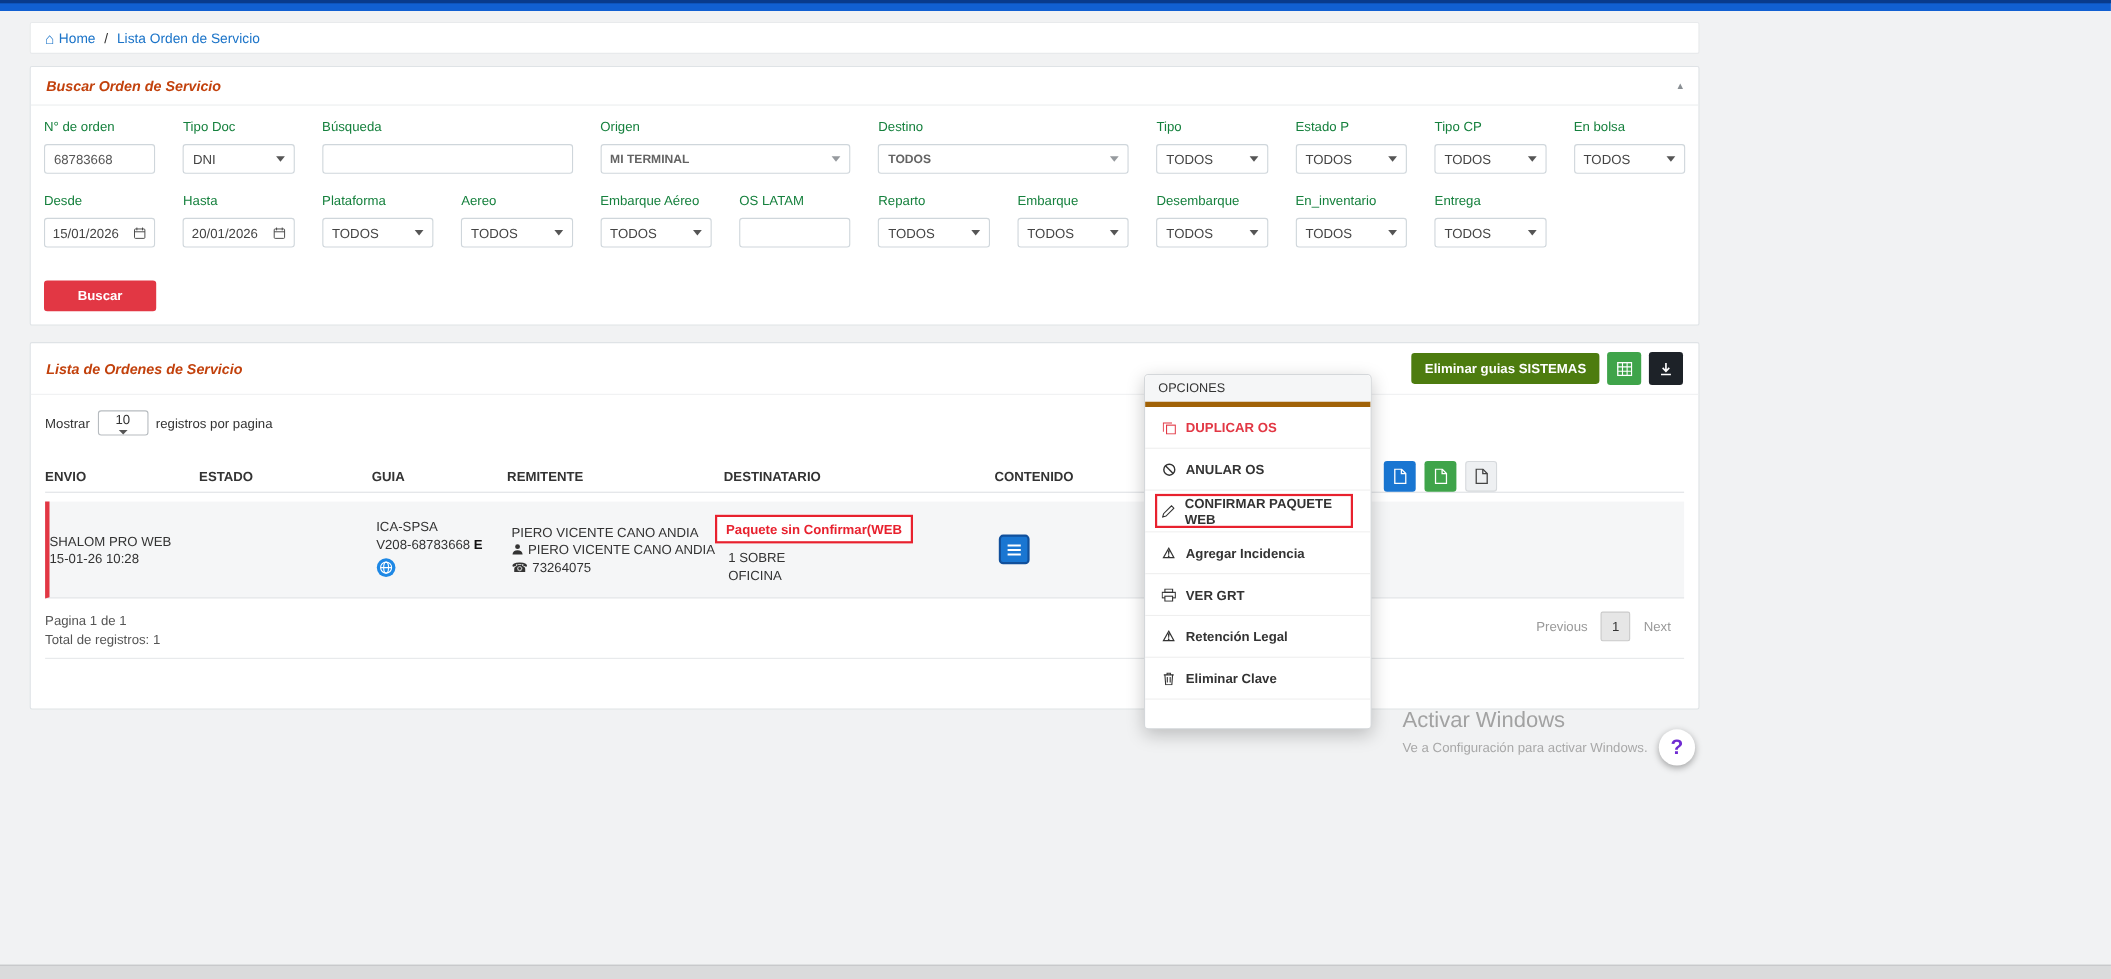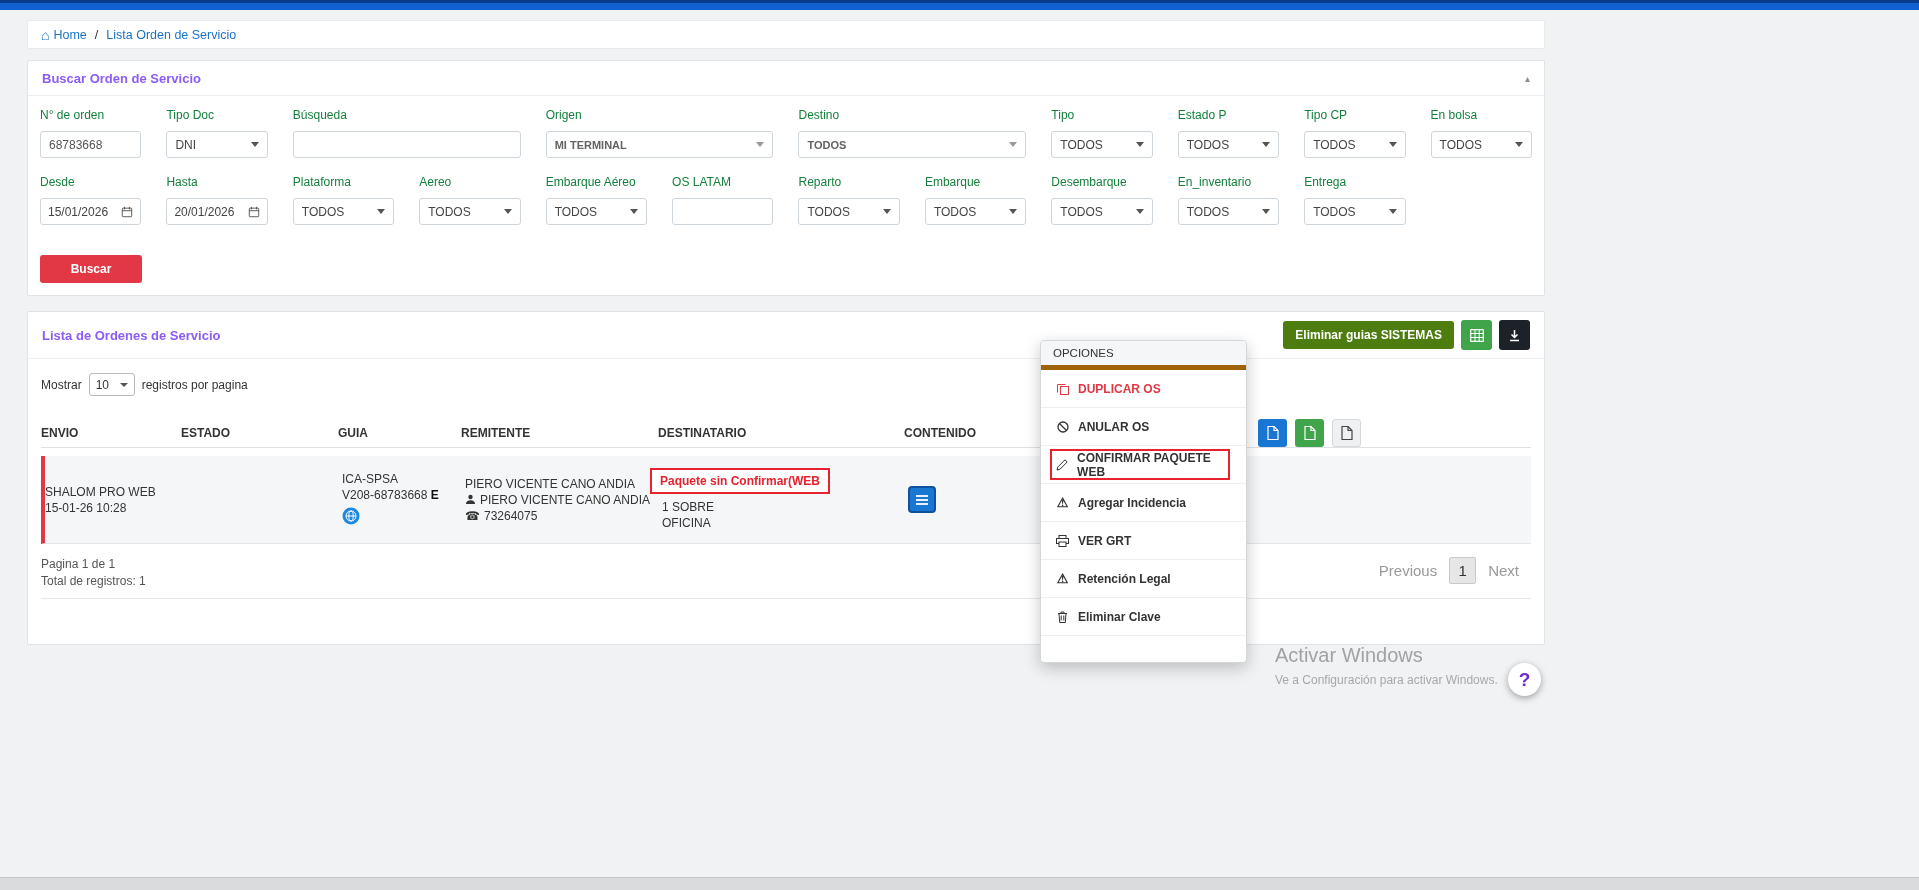--- a/index.html
+++ b/index.html
@@ -12,21 +12,21 @@
 
   
   .breadcrumb-bar{position:absolute;left:27px;top:20px;width:1518px;height:29px;background:#fff;border:1px solid #e8eaec;border-radius:2px;display:flex;align-items:center;padding:0 13px;font-size:12.5px;}
   .crumb{color:#1a73c8;cursor:pointer;display:inline-flex;align-items:center;gap:4px;}
   .home-icon{font-size:14px;line-height:1;}
   .crumb-sep{color:#333;margin:0 8px;}
 
   
   .panel{position:absolute;background:#fff;border:1px solid #dfe3e6;border-radius:2px;}
   .panel-header{height:35px;display:flex;align-items:center;justify-content:space-between;padding:0 14px;border-bottom:1px solid #eceeef;}
-  .panel-title{font-size:13px;font-weight:bold;color:#8b5cf6;}
+  .panel-title{font-size:13px;font-weight:bold;color:#c2410c;font-style:italic;}
   .collapse-caret{color:#8a8f94;font-size:10px;cursor:pointer;}
 
   
   .search-panel{left:27px;top:60px;width:1518px;height:236px;}
   .search-body{padding:12px 12px 0 12px;}
   .filter-grid{display:grid;grid-template-columns:repeat(12,1fr);column-gap:25px;}
   .filter-grid.row2{margin-top:17px;}
   .field label{display:block;font-size:12px;color:#15803d;margin-bottom:9px;}
   .span2{grid-column:span 2;}
   .control{width:100%;height:27px;border:1px solid #cfd6db;border-radius:3px;background:#fff;font-size:12px;color:#555;font-family:"Liberation Sans",sans-serif;}
@@ -44,21 +44,21 @@
   .list-panel{left:27px;top:311px;width:1518px;height:334px;}
   .list-header{height:47px;display:flex;align-items:center;justify-content:space-between;padding:0 14px;border-bottom:1px solid #f0f1f2;}
   .header-actions{display:flex;align-items:center;gap:7px;}
   .btn-danger{height:28px;padding:0 12px;background:#4d7c0f;color:#fff;font-weight:bold;font-size:12px;border:none;border-radius:3px;cursor:pointer;font-family:"Liberation Sans",sans-serif;}
   .btn-sq{width:31px;height:30px;border:none;border-radius:3px;display:flex;align-items:center;justify-content:center;cursor:pointer;}
   .btn-green{background:#3fa44a;}
   .btn-dark{background:#1d2228;}
 
   .list-body{padding:0 13px;}
   .show-row{display:flex;align-items:center;gap:7px;font-size:12px;color:#333;margin-top:14px;}
-  .page-size{width:46px;height:23px;border:1px solid #b7bcc0;border-radius:3px;display:flex;align-items:center;justify-content:space-between;padding:0 6px;font-size:12px;color:#333;cursor:pointer;background:#fff;}
+  .page-size{width:46px;height:23px;border:1px solid #b7bcc0;border-radius:3px;display:flex;align-items:center;justify-content:space-between;padding:0 6px;font-size:12px;color:#333;cursor:pointer;background:#fff;flex-direction:column;}
   .page-size .caret-down{border-top-width:4px;}
 
   .orders-table{margin-top:22px;}
   .thead,.trow{display:grid;grid-template-columns:140px 157px 123px 197px 246px 354px 110px 1fr;}
   .thead{height:30px;align-items:center;border-bottom:1px solid #dfe2e5;}
   .th{font-size:12px;font-weight:bold;color:#333;}
   .th-actions{display:flex;gap:8px;align-items:center;}
   .export-btn{width:29px;height:28px;border:none;border-radius:3px;display:flex;align-items:center;justify-content:center;cursor:pointer;}
   .export-blue{background:#1976d2;}
   .export-green{background:#3fa44a;}
@@ -70,21 +70,21 @@
   .globe-badge{display:inline-flex;margin-top:4px;cursor:pointer;}
   .rem-name{max-width:175px;}
   .doc-ic{display:inline-flex;margin-top:8px;}
   .ic-line{display:flex;align-items:center;gap:4px;}
   .phone-glyph{font-size:12px;line-height:1;}
   .contenido-alert{display:inline-block;margin-left:-12px;margin-bottom:5px;border:2px solid #e8212e;color:#e8212e;background:#fff;padding:3px 8px;font-size:12px;font-weight:600;}
   .row-menu-btn{width:28px;height:27px;background:#1976d2;border:2px solid #11509c;border-radius:4px;display:flex;align-items:center;justify-content:center;cursor:pointer;}
 
   .pagination-row{display:flex;justify-content:space-between;align-items:flex-start;margin-top:12px;}
   .page-meta{font-size:12px;color:#555;line-height:17px;}
-  .pager{display:flex;align-items:center;font-size:15px;color:#999;}
+  .pager{display:flex;align-items:flex-end;font-size:12px;color:#999;}
   .pager .pg-link{padding:6px 12px;cursor:pointer;}
   .page-box{min-width:27px;height:27px;border:1px solid #c9c9c9;background:#e6e6e6;display:flex;align-items:center;justify-content:center;color:#333;border-radius:2px;cursor:pointer;}
   .panel-footer{border-top:1px solid #e6e8ea;margin-top:8px;height:44px;}
   .obscured-fragment{position:absolute;left:1212px;top:305px;font-size:12px;font-weight:bold;color:#333;}
 
   
   .options-popup{position:absolute;left:1040px;top:340px;width:207px;background:#fff;border:1px solid #d4d7da;border-radius:4px;box-shadow:0 5px 16px rgba(0,0,0,.22);z-index:100;padding-bottom:26px;}
   .popup-header{height:29px;background:#f5f6f7;border-bottom:5px solid #a16207;display:flex;align-items:center;padding:0 12px;font-size:11.5px;color:#333;border-radius:4px 4px 0 0;}
   .menu-item{position:relative;display:flex;align-items:center;gap:8px;height:38px;padding:0 14px;border-bottom:1px solid #efefef;font-size:12px;font-weight:bold;color:#333;cursor:pointer;}
   .menu-item.danger{color:#e23744;}

